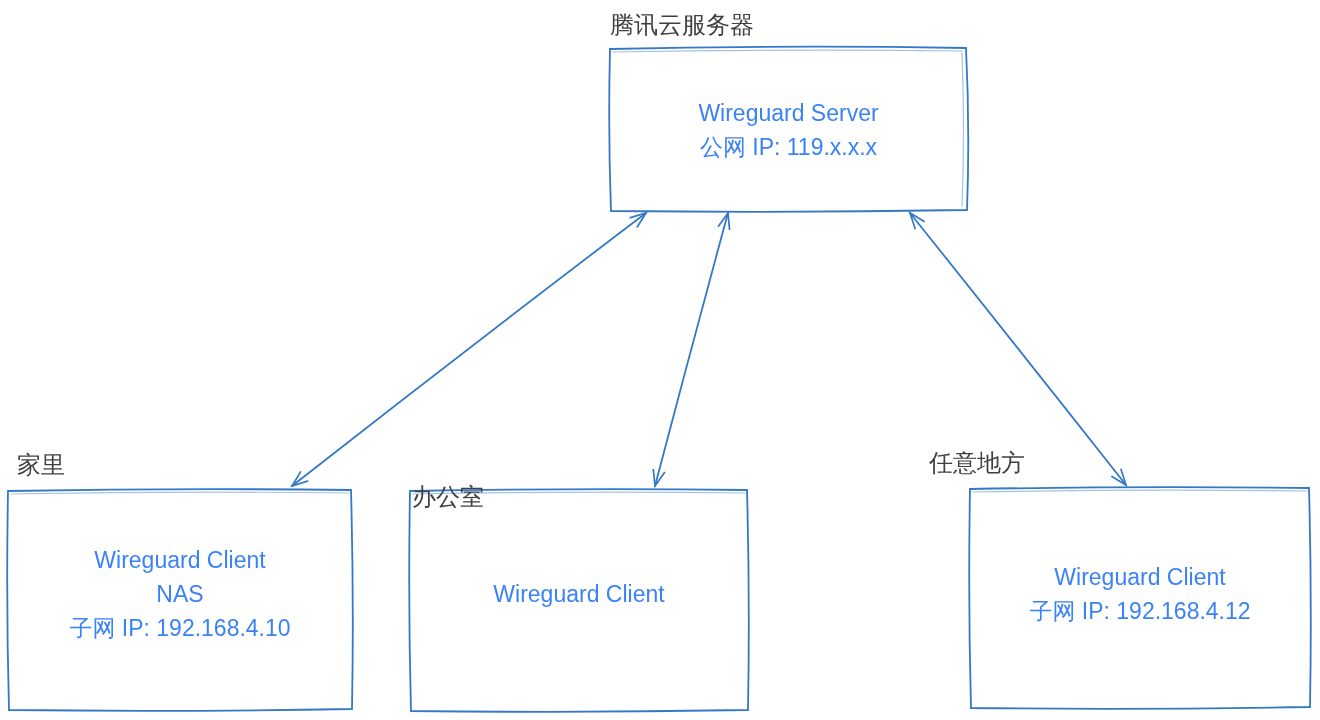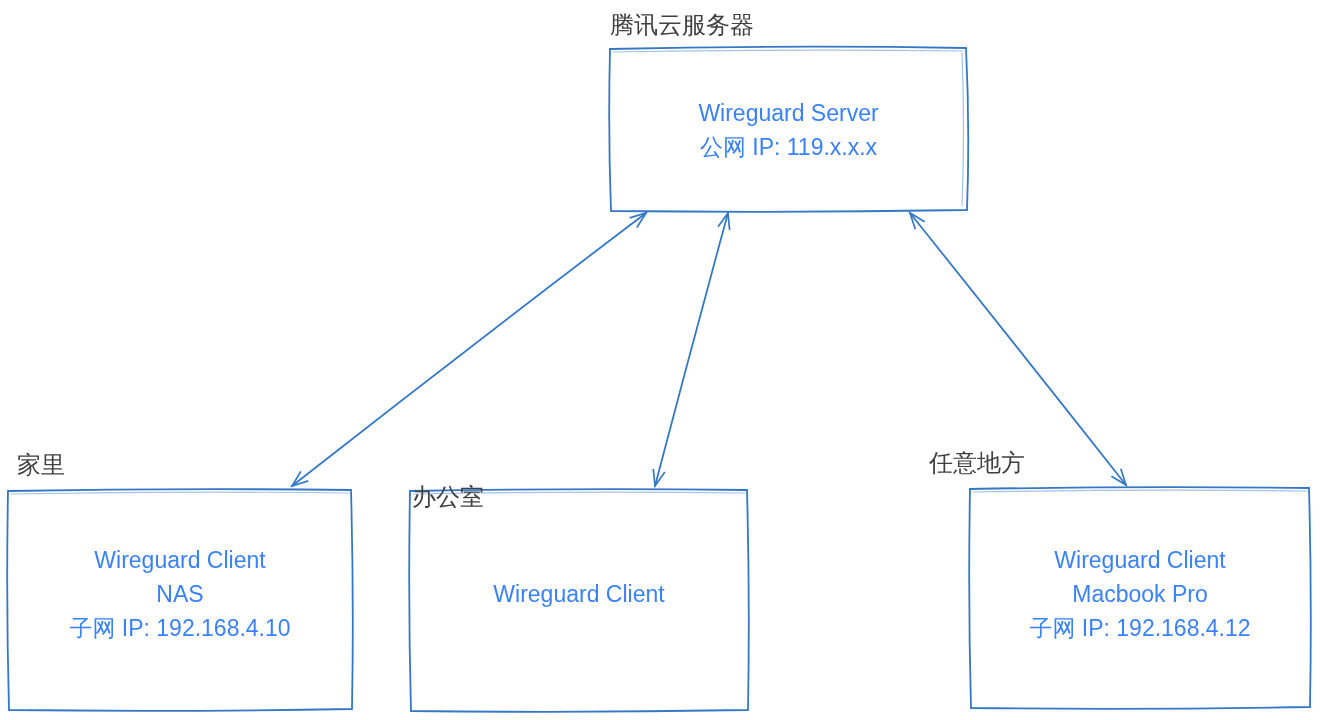--- a/index.html
+++ b/index.html
@@ -93,17 +93,16 @@
     <div>NAS</div>
     <div>子网 IP: 192.168.4.10</div>
   </div>
 
   <div class="node-text" id="office-text">
     <div>Wireguard Client</div>
   </div>
 
   <div class="node-text" id="anywhere-text">
     <div>Wireguard Client</div>
-    <div>Macbook Pro</div>
     <div>子网 IP: 192.168.4.12</div>
   </div>
 
 </div>
 
 </body></html>

